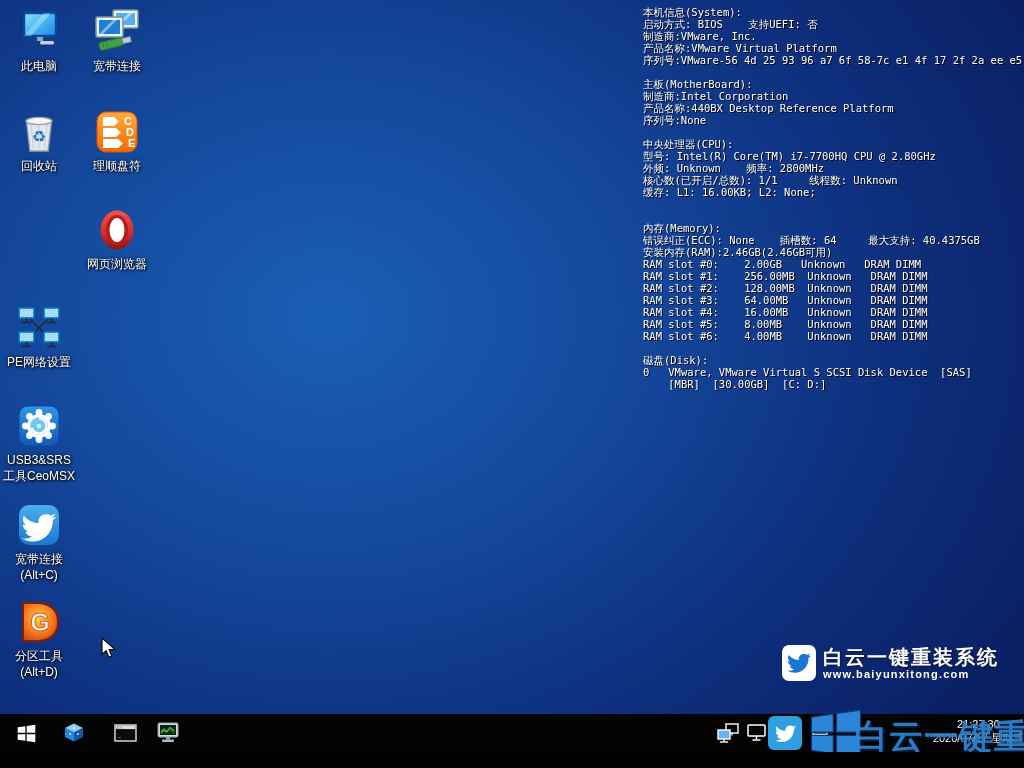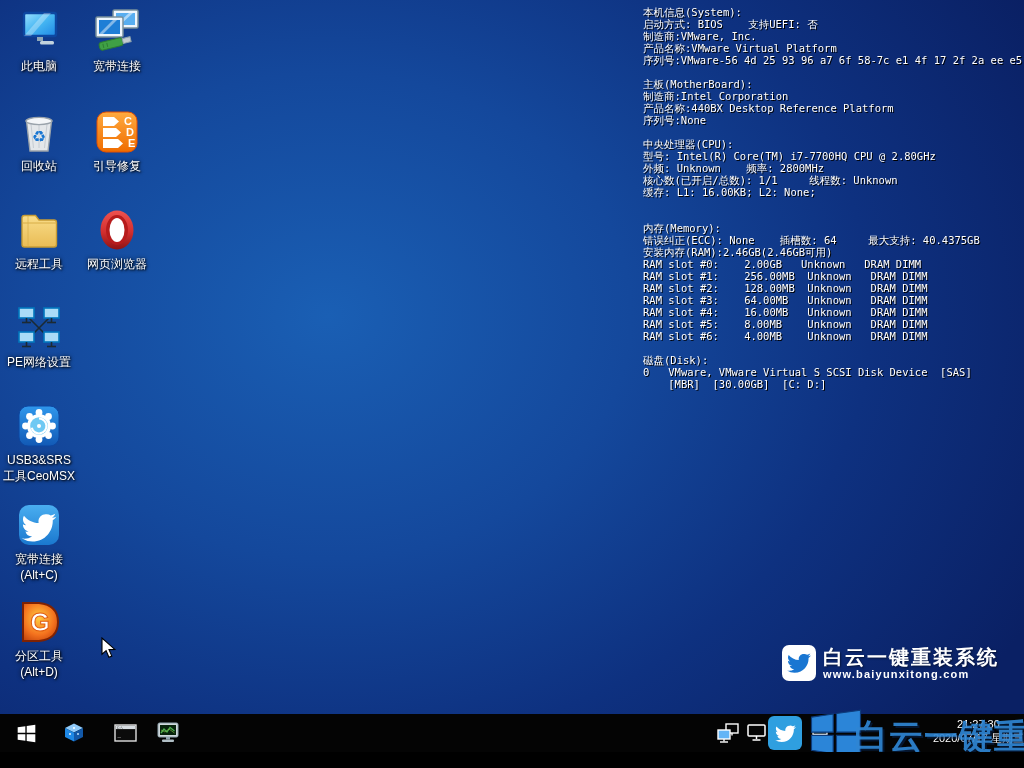--- a/index.html
+++ b/index.html
@@ -156,39 +156,23 @@
           </defs>
         <rect x="4" y="4" width="40" height="40" rx="9" fill="url(#org)" stroke="#e65100"></rect>
         <path d="M10 9 h11 l5 4.5 l-5 4.5 h-11 Z" fill="#fff"></path>
           <text x="31" y="17" font-size="11" font-weight="bold" fill="#fff">C</text>
         <path d="M10 20 h13 l5 4.5 l-5 4.5 h-13 Z" fill="#fff"></path>
           <text x="33" y="28" font-size="11" font-weight="bold" fill="#fff">D</text>
         <path d="M10 31 h15 l5 4.5 l-5 4.5 h-15 Z" fill="#fff"></path>
           <text x="35" y="39" font-size="11" font-weight="bold" fill="#fff">E</text>
       </svg>
     </div>
-    <div class="dicon-label">引导修复</div>
-  </div>
-
-  <div class="dicon" style="left:1px;top:206px">
-    <div class="dicon-img">
-      <svg width="48" height="48" viewBox="0 0 48 48">
-        <defs>
-            <linearGradient id="fold" x1="0" y1="0" x2="0" y2="1">
-          <stop offset="0" stop-color="#f9dd8a"></stop>
-              <stop offset="1" stop-color="#e9bc55"></stop>
-            </linearGradient>
-          </defs>
-        <path d="M7 12 q0-2.5 2.5-2.5 h11 l3.5 4.5 h15 q2.5 0 2.5 2.5 v22 q0 2.5-2.5 2.5 h-29.5 q-2.5 0-2.5-2.5 Z" fill="url(#fold)" stroke="#c79c34" stroke-width="1.4"></path>
-        <path d="M7 17 h34.5" stroke="#d8ae48"></path>
-        <path d="M13 9.5 V41" stroke="#d8ae48" opacity=".7"></path>
-      </svg>
-    </div>
-    <div class="dicon-label">远程工具</div>
-  </div>
+    <div class="dicon-label">理顺盘符</div>
+  </div>
+
 
   <div class="dicon" style="left:79px;top:206px">
     <div class="dicon-img">
       <svg width="48" height="48" viewBox="0 0 48 48">
         <defs>
             <linearGradient id="opg" x1="0" y1="0" x2="0" y2="1">
           <stop offset="0" stop-color="#ef5350"></stop>
               <stop offset=".55" stop-color="#d32f2f"></stop>
               <stop offset="1" stop-color="#8e1313"></stop>
             </linearGradient>

